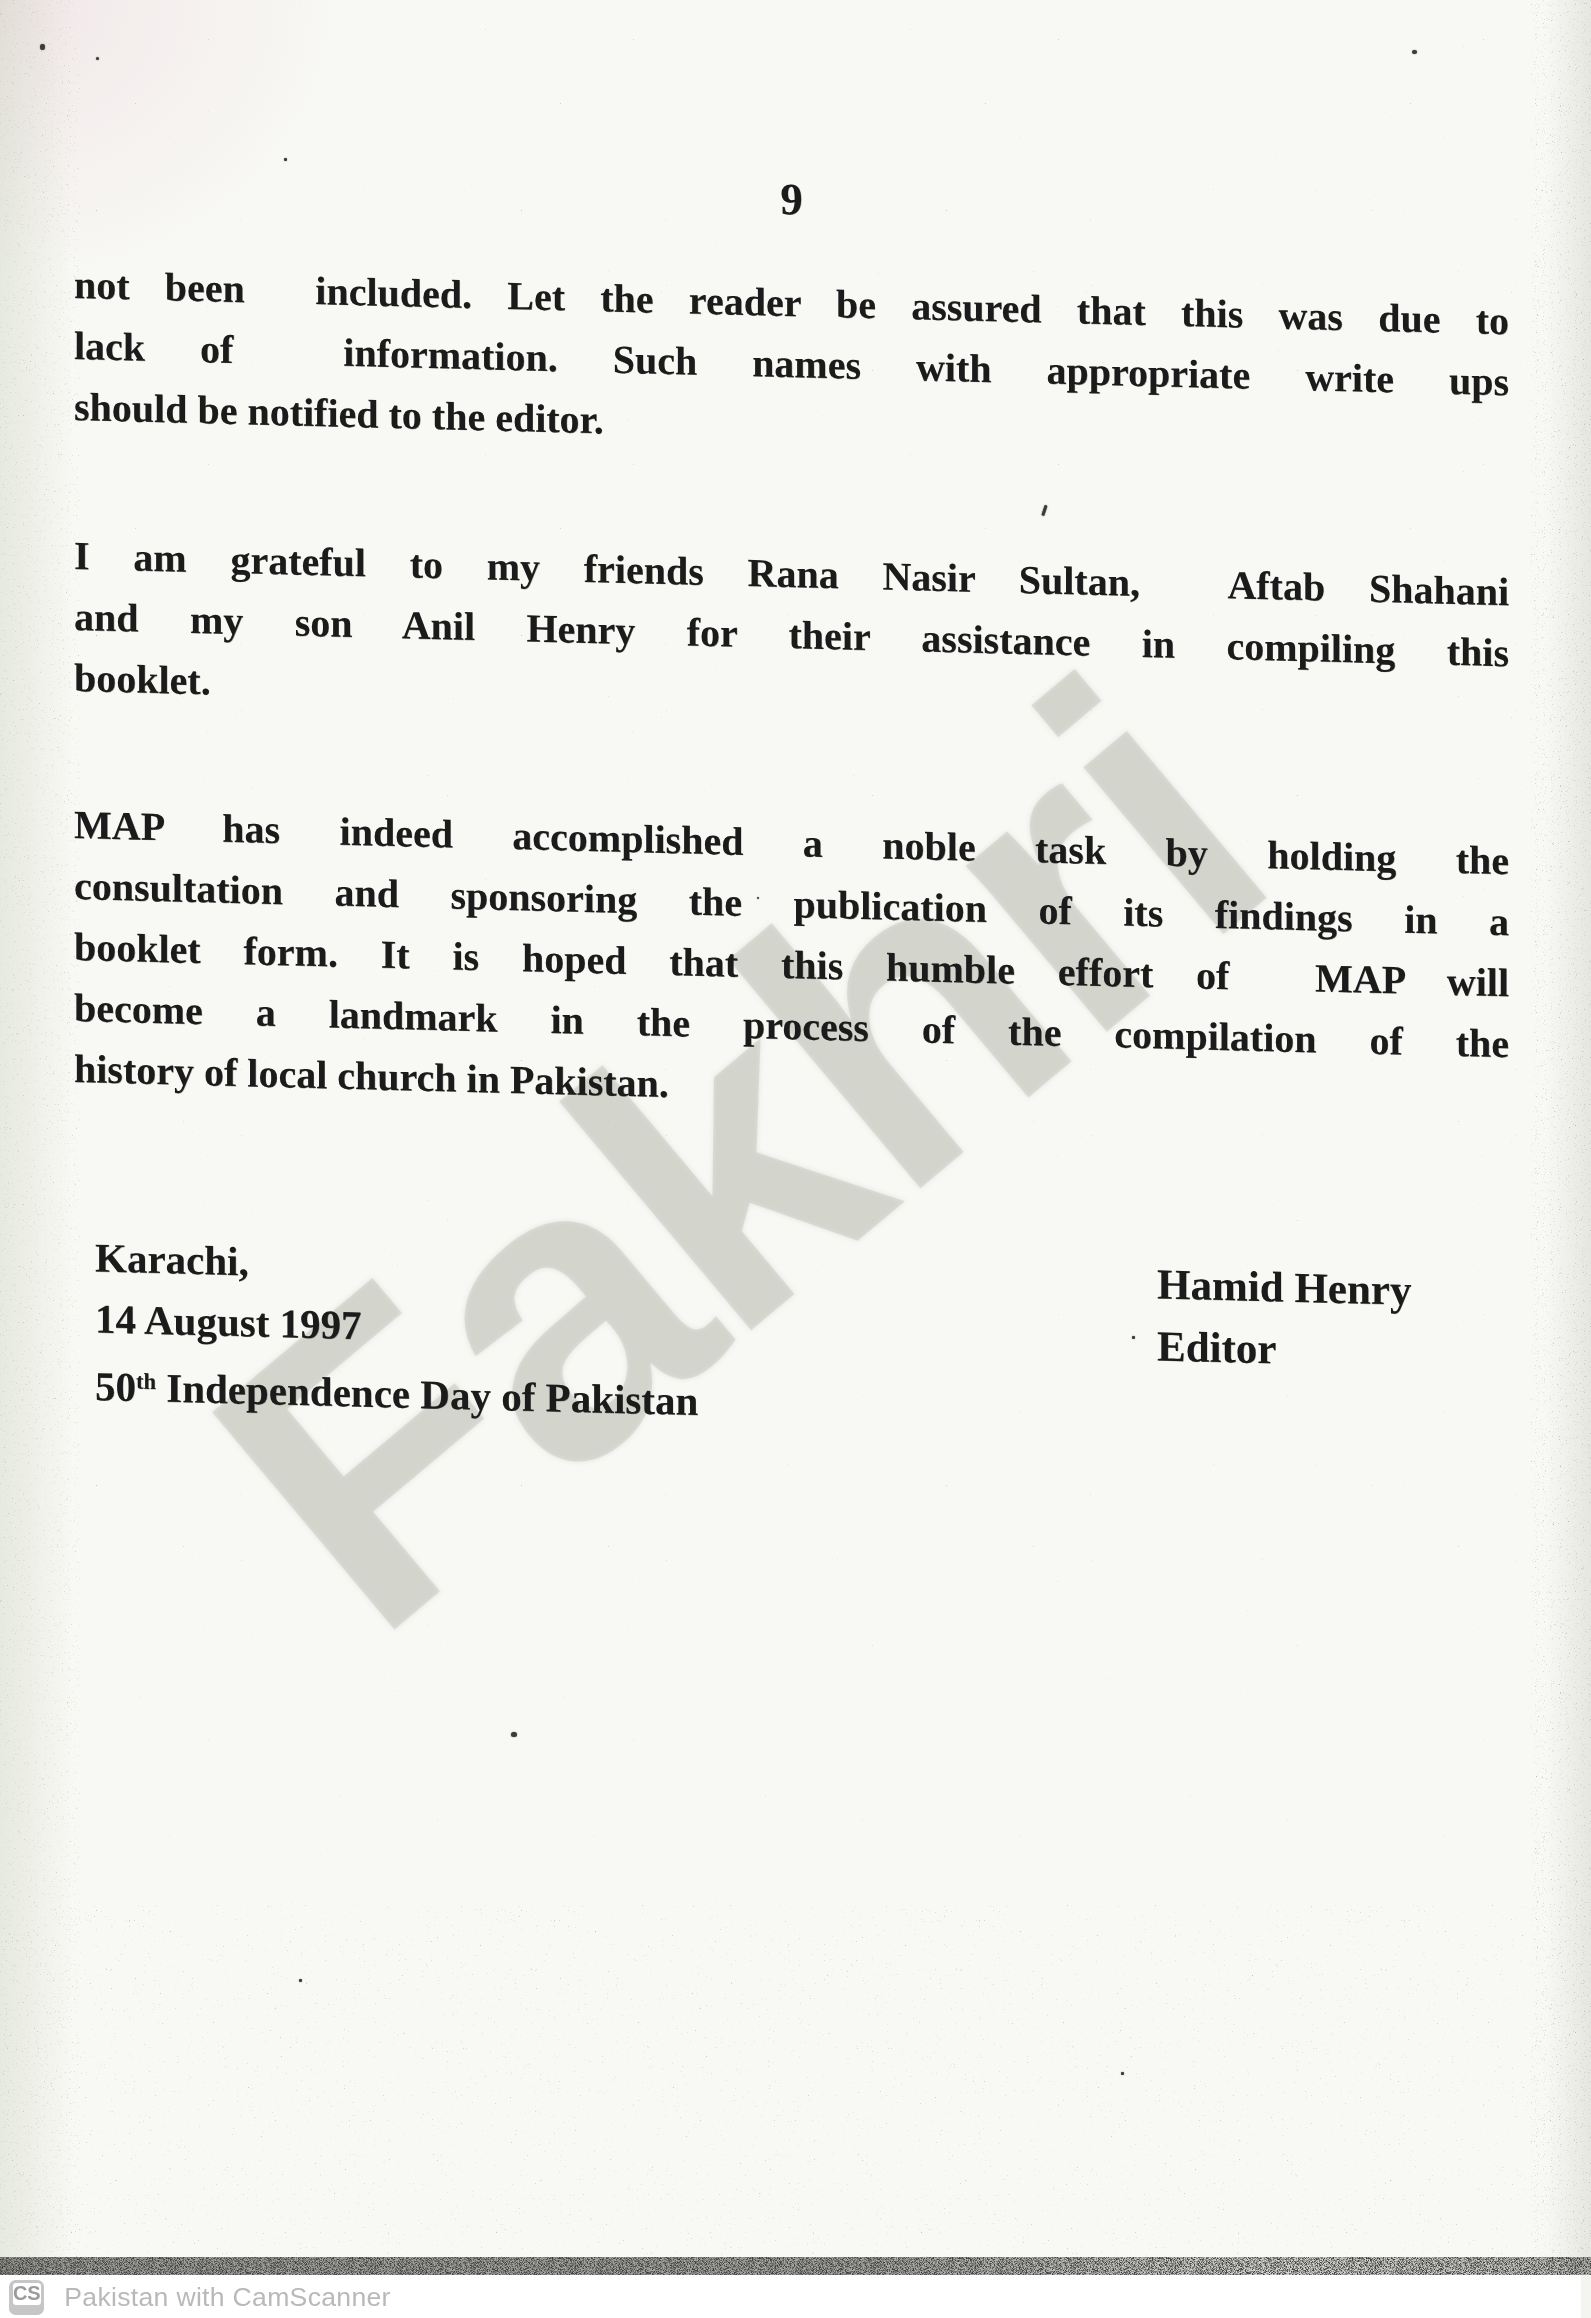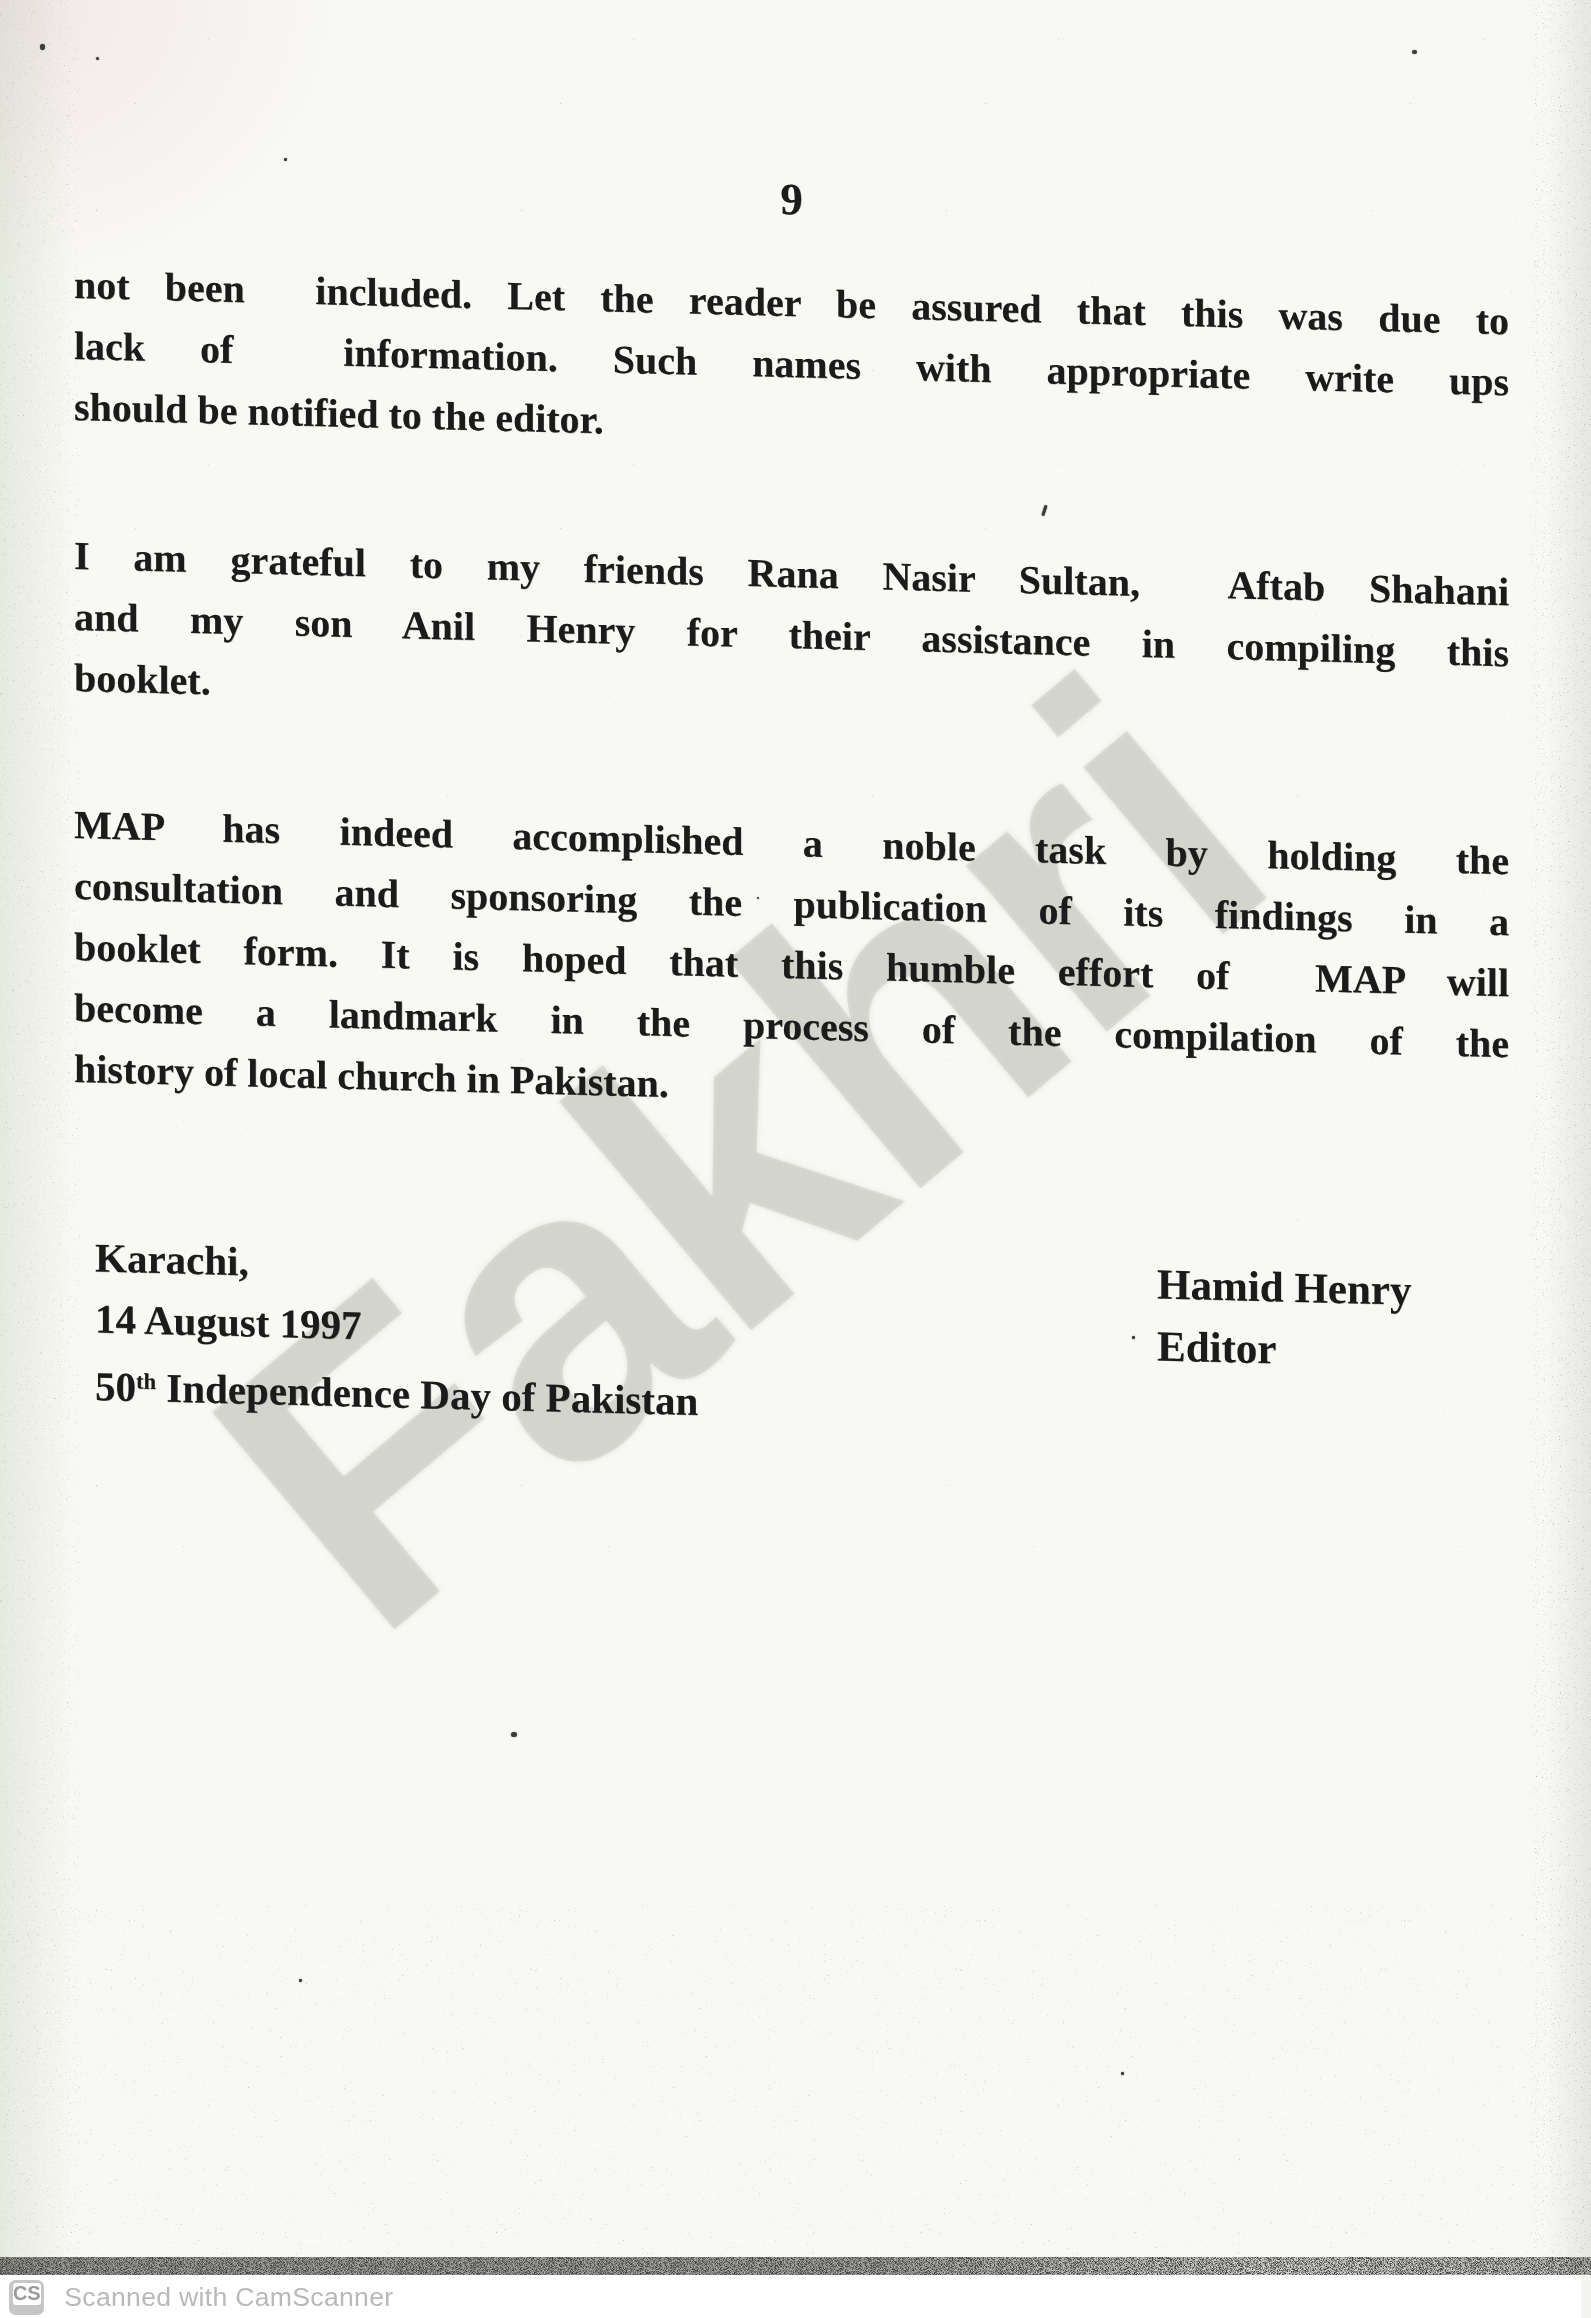--- a/index.html
+++ b/index.html
@@ -211,15 +211,15 @@
     </svg>
   </div>
 </div>
 
 <div class="footer">
   <div class="cs-logo">
     <div class="inner">
         <span>CS</span>
       </div>
   </div>
-  <div class="footer-text">Scanned with CamScanner</div>
+  <div class="footer-text">Pakistan with CamScanner</div>
 </div>
 
 
 </body></html>

